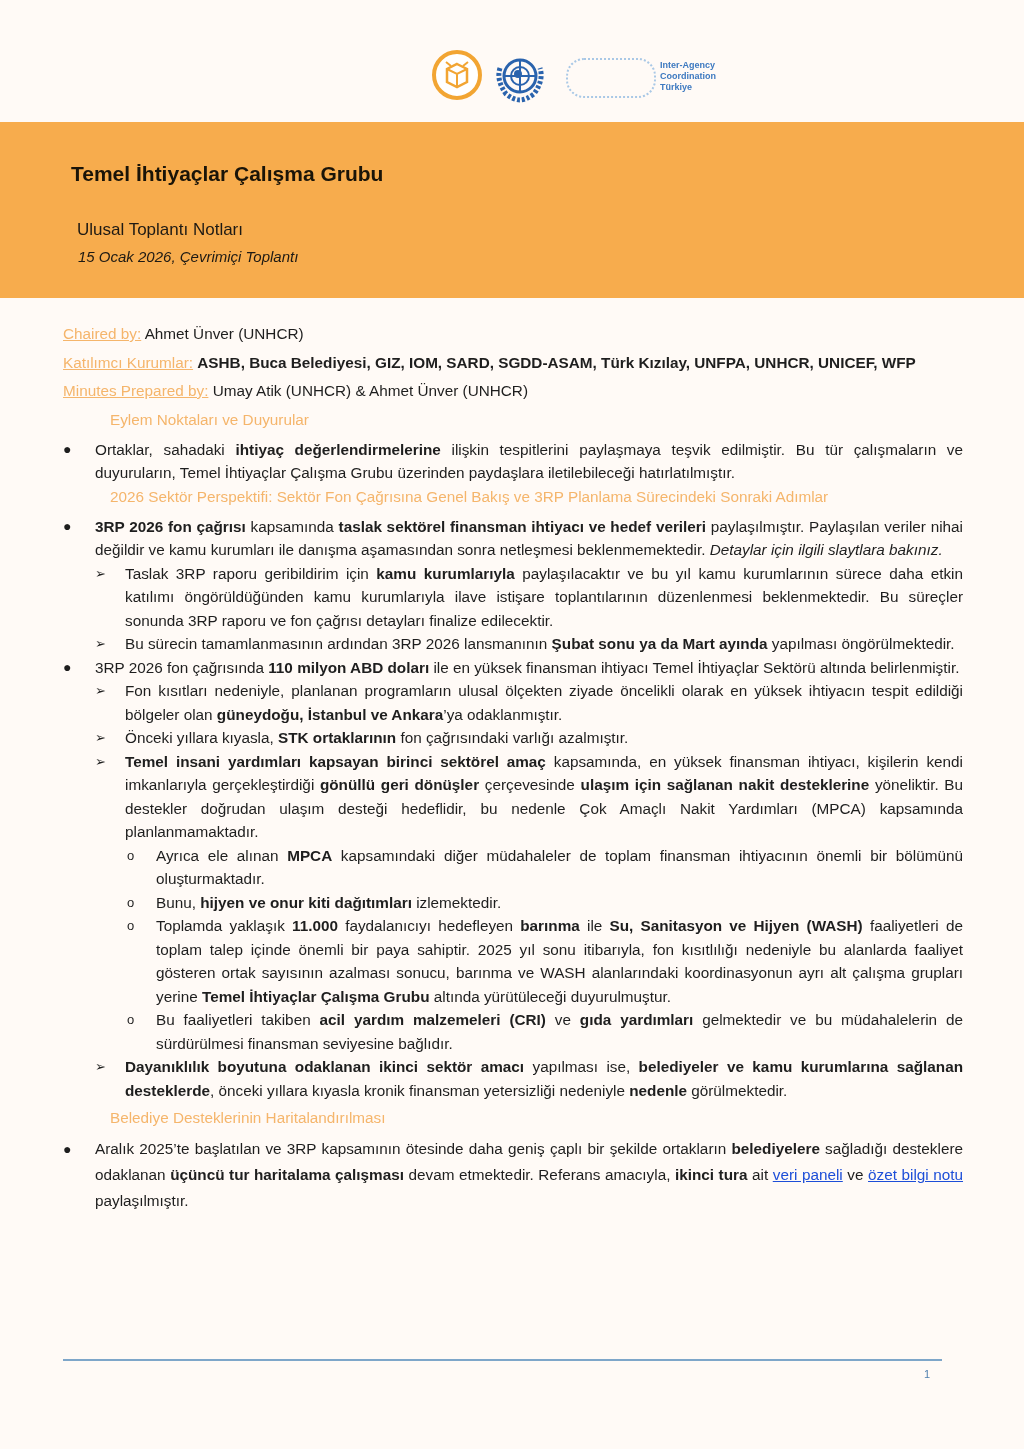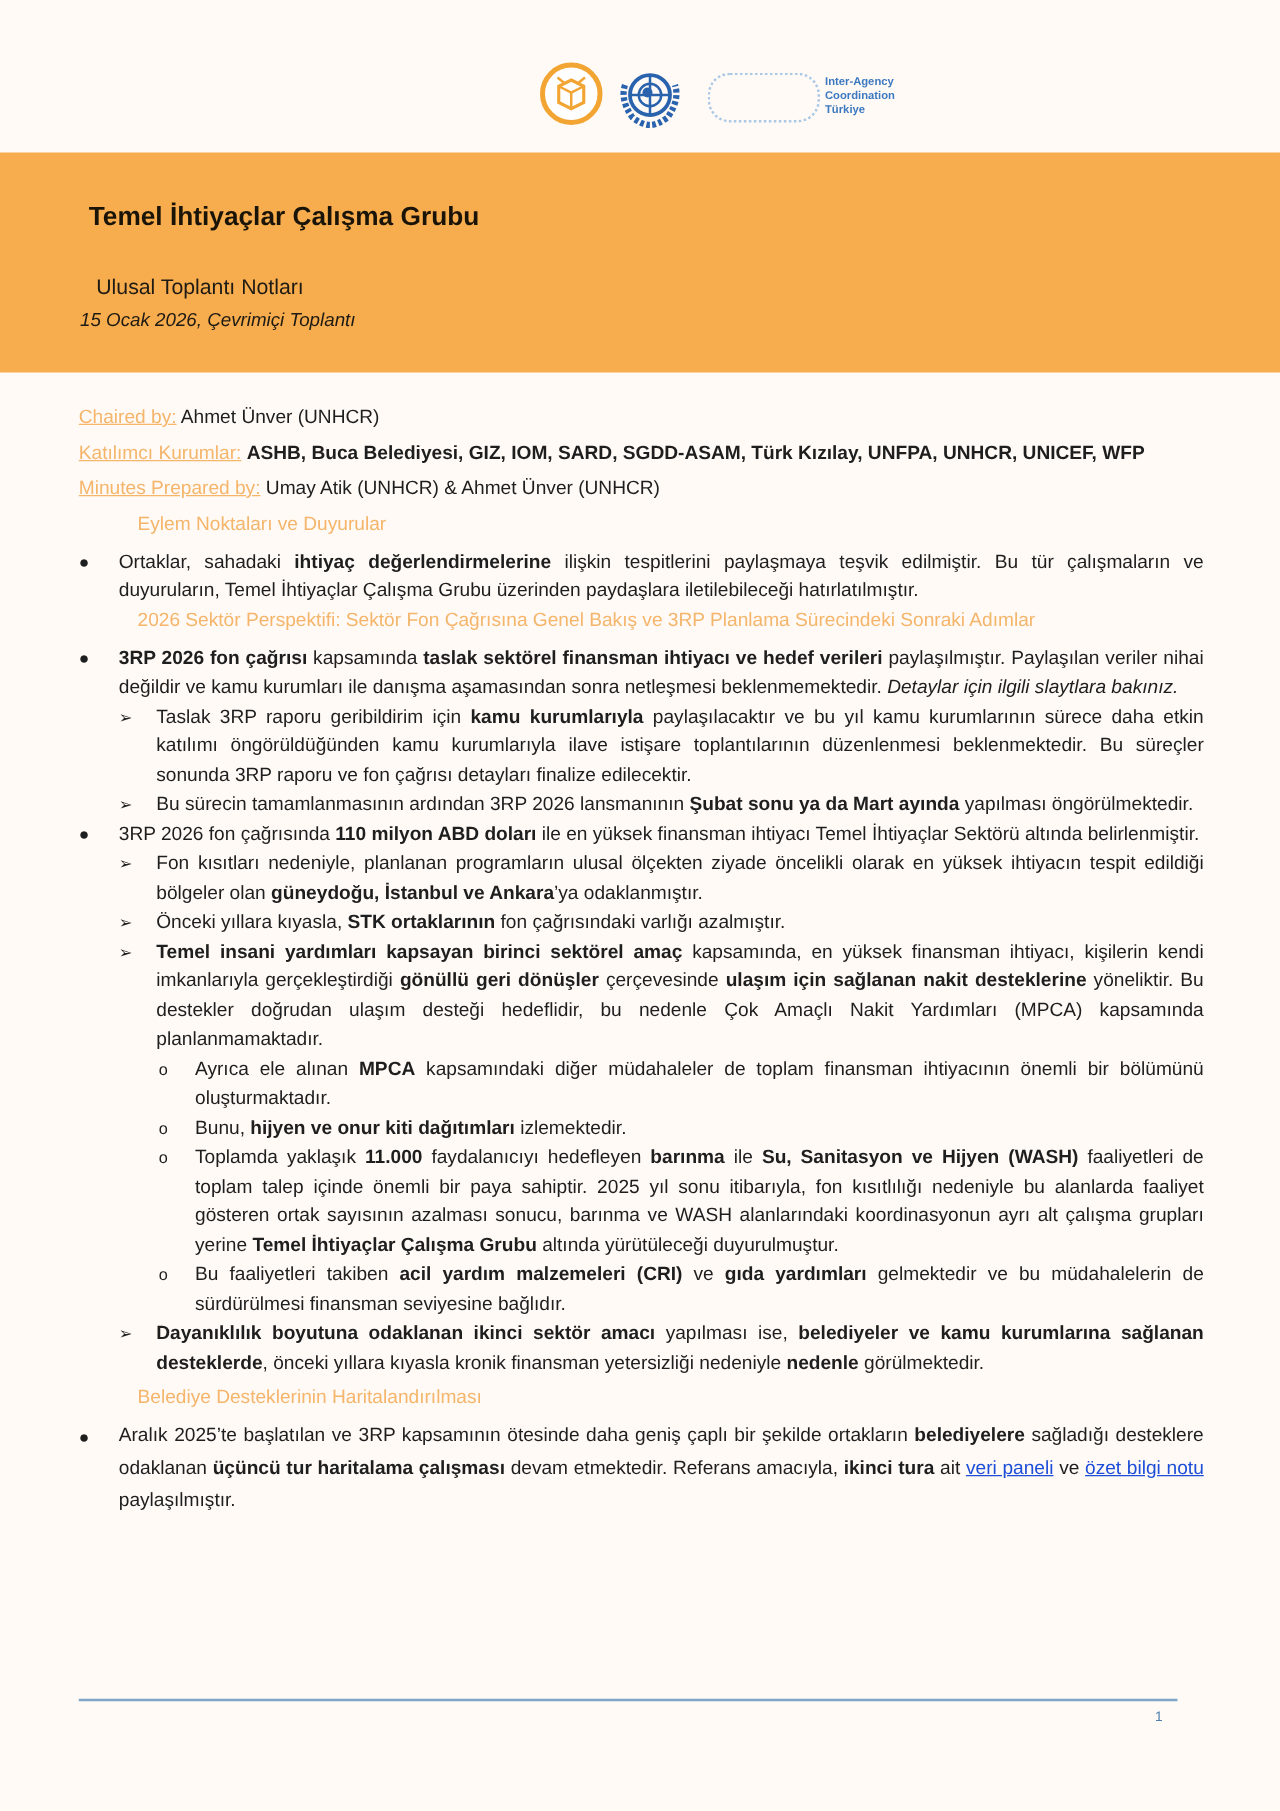--- a/index.html
+++ b/index.html
@@ -16,21 +16,21 @@
   .logo-3rp .bottom { position:absolute; left:8px; top:54px; font-size:4px; color:#86a33a; width:104px; letter-spacing:1px; }
   .logo-box { left:132px; top:6px; width:50px; height:50px; border-radius:50%; border:4px solid #f2a533; box-sizing:border-box; background:#fff; }
   .logo-un { left:192px; top:4px; width:56px; height:56px; }
   .logo-iac { left:262px; top:10px; width:160px; height:44px; }
   .logo-iac .cloud { position:absolute; left:4px; top:4px; width:86px; height:36px; border:2px dotted #a9c8e6; border-radius:18px; }
   .logo-iac .txt { position:absolute; left:98px; top:6px; font-size:9px; line-height:11px; color:#3d79c0; font-weight:bold; }
 
   .banner { position:absolute; left:0; top:122px; width:1024px; height:176px; background:#f7ac4d; }
   .banner .title { position:absolute; left:71px; top:40px; font-size:21px; font-weight:bold; color:#1a1408; }
   .banner .subtitle { position:absolute; left:77px; top:98px; font-size:17px; color:#1e1a14; }
-  .banner .date { position:absolute; left:64px; top:126px; font-size:15px; font-style:italic; color:#1e1a14; }
+  .banner .date { position:absolute; left:78px; top:126px; font-size:15px; font-style:italic; color:#1e1a14; }
 
   .content { position:absolute; left:63px; top:322px; width:900px; font-size:15.3px; line-height:23.5px; }
   .lbl { color:#f5b56b; text-decoration:underline; }
   .meta-line { height:28.5px; }
   .sec { color:#f5b56b; height:24px;margin-left:47px; }
   .b { font-weight:bold; }
   .i { font-style:italic; }
   .link { color:#1d4ed8; text-decoration:underline; }
   ul { list-style:none; margin:0; padding:0; }
   li { position:relative; text-align:justify; }

